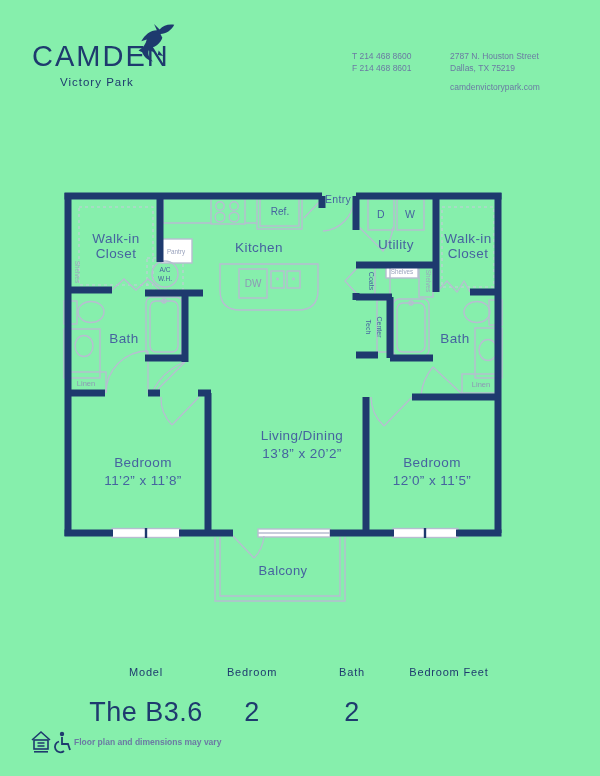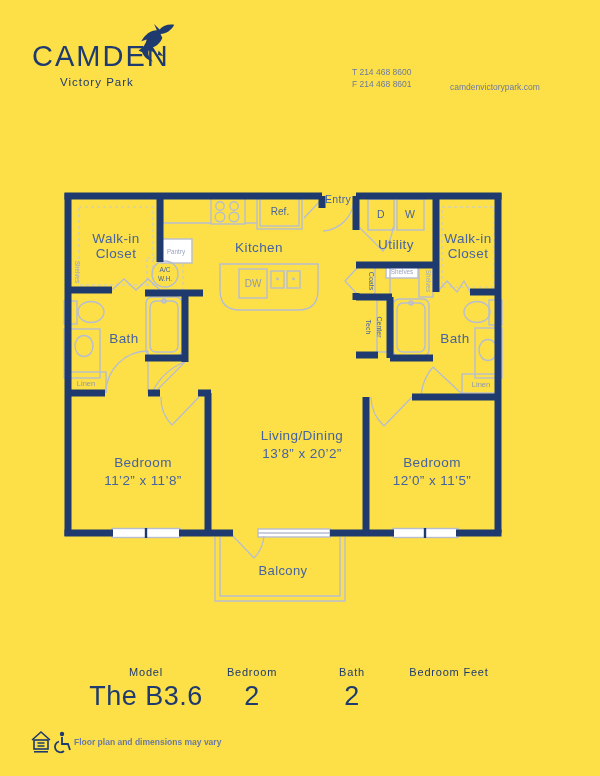--- a/index.html
+++ b/index.html
@@ -1,64 +1,68 @@
 <!DOCTYPE html>
 <html><head>
 <meta charset="utf-8">
 <style>
   html,body{margin:0;padding:0;background:#fff;}
-  .page{position:relative;width:600px;height:776px;background:#fde047;overflow:hidden;
+  .page{position:relative;width:600px;height:776px;background:#86efac;overflow:hidden;
         font-family:"Liberation Sans",sans-serif;}
   
   .brand{position:absolute;left:32px;top:40px;color:#1e3a6e;font-size:29px;
          letter-spacing:2px;font-weight:400;}
   .brand-sub{position:absolute;left:60px;top:76px;color:#1e3a6e;font-size:11.5px;letter-spacing:1px;}
   .bird{position:absolute;left:133px;top:22px;}
   .contact{position:absolute;top:51px;color:#6b7aa3;font-size:8.5px;line-height:11.5px;}
-  .contact.c1{left:352px;margin-top:16px;}
+  .contact.c1{left:352px;}
   .contact.c2{left:450px;}
   .website{position:absolute;left:450px;top:82px;color:#6b7aa3;font-size:8.5px;text-align:right;}
   
   .plan{position:absolute;left:0;top:0;}
   svg text{font-family:"Liberation Sans",sans-serif;}
   .wall{stroke:#1e3a6e;stroke-width:7;fill:none;}
   .wall2{stroke:#1e3a6e;stroke-width:2.4;fill:none;}
   .fixture{stroke:#b7bdd1;fill:none;stroke-width:1.4;}
   .fixture-fill{stroke:#b7bdd1;fill:#ffffff;stroke-width:1.4;}
   .door{stroke:#b7bdd1;fill:none;stroke-width:1.3;}
   .dash{stroke:#c6cbdb;stroke-dasharray:3 3;fill:none;stroke-width:1.1;}
   .room-label{fill:#46639f;font-size:13.5px;letter-spacing:.4px;text-anchor:middle;}
   .room-label-sm{fill:#46639f;font-size:10.5px;letter-spacing:.3px;text-anchor:middle;}
   .box-label{fill:#46639f;font-size:10px;text-anchor:middle;}
   .tiny{fill:#8d97b5;font-size:7.5px;text-anchor:middle;}
   .micro{fill:#9aa3bd;font-size:6.3px;text-anchor:middle;}
   .vtext{fill:#46639f;font-size:7px;text-anchor:middle;}
   
   .stat{position:absolute;top:666px;width:140px;text-align:center;color:#1e3a6e;}
   .stat .lbl{font-size:11px;letter-spacing:.8px;}
-  .stat .val{font-size:27px;letter-spacing:.5px;margin-top:3px;}
+  .stat .val{font-size:27px;letter-spacing:.5px;margin-top:19px;}
   
   .disclaimer{position:absolute;left:74px;top:737px;color:#6b7aa3;font-size:8.5px;font-weight:bold;}
   .icon{position:absolute;top:730px;}
 </style>
 </head>
 <body>
 
 <div class="page">
 
   <div class="brand">CAMDEN</div>
   <svg class="bird" width="44" height="46" viewBox="0 0 48 48">
     <path d="M6 30 C11 27 14 23 15 18 L9 20 C13 13 19 8 26 8 L23 1 L29 7 C33 3 38 1 45 2 C42 8 36 12 30 12 L32 16 C30 22 25 26 19 27 L24 32 L17 30 C16 35 18 39 22 42 C16 41 12 37 10 32 Z" fill="#1e3a6e"></path>
     <path d="M28 30 L33 36 L27 35 Z" fill="#1e3a6e"></path>
   </svg>
   <div class="brand-sub">Victory Park</div>
 
   <div class="contact c1">
     <div>T 214 468 8600</div>
     <div>F 214 468 8601</div>
+  </div>
+  <div class="contact c2">
+    <div>2787 N. Houston Street</div>
+    <div>Dallas, TX 75219</div>
   </div>
   <div class="website">camdenvictorypark.com</div>
 
   <svg class="plan" width="600" height="776" viewBox="0 0 600 776">
 
     <g>
       <rect class="dash" x="79" y="207" width="74" height="78"></rect>
       <rect class="dash" x="442" y="207" width="52" height="80"></rect>
       <rect class="dash" x="147" y="258" width="36" height="32"></rect>
     </g>

